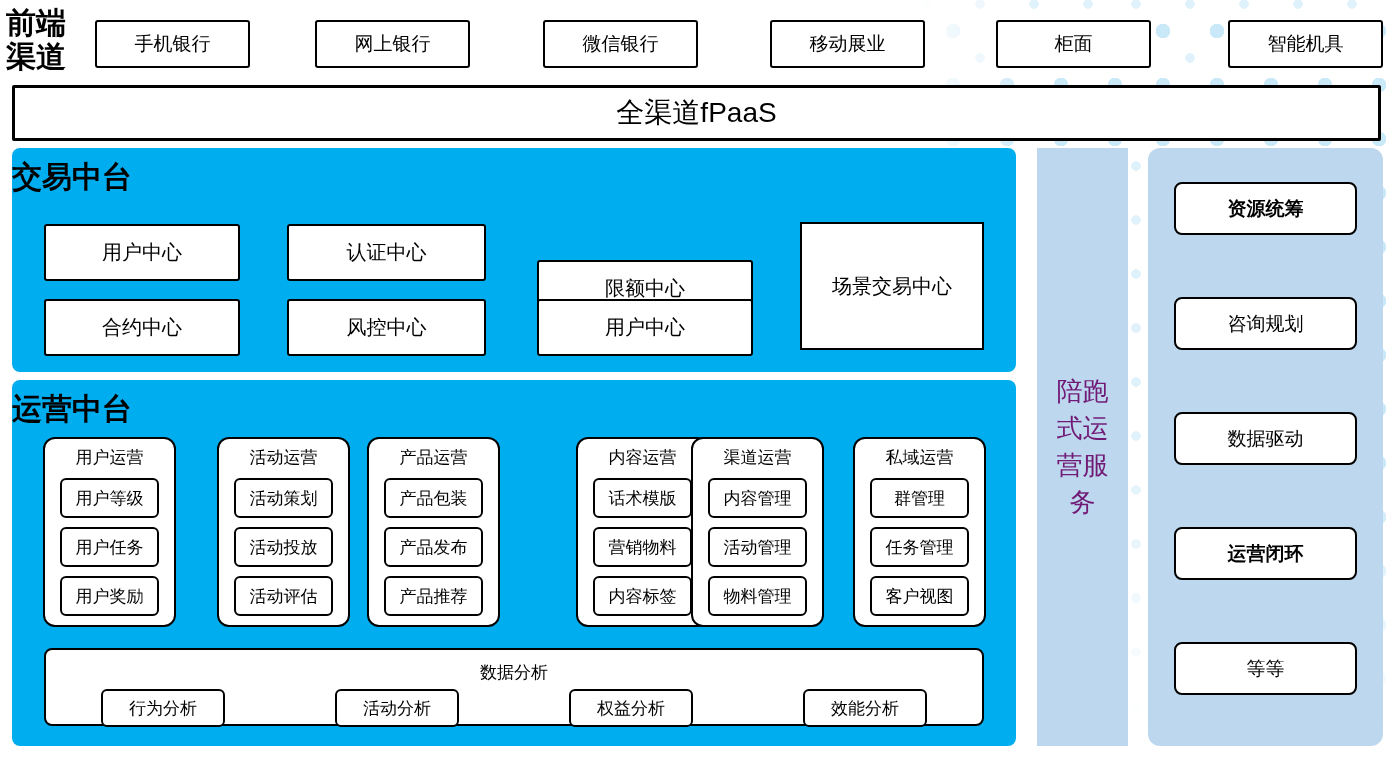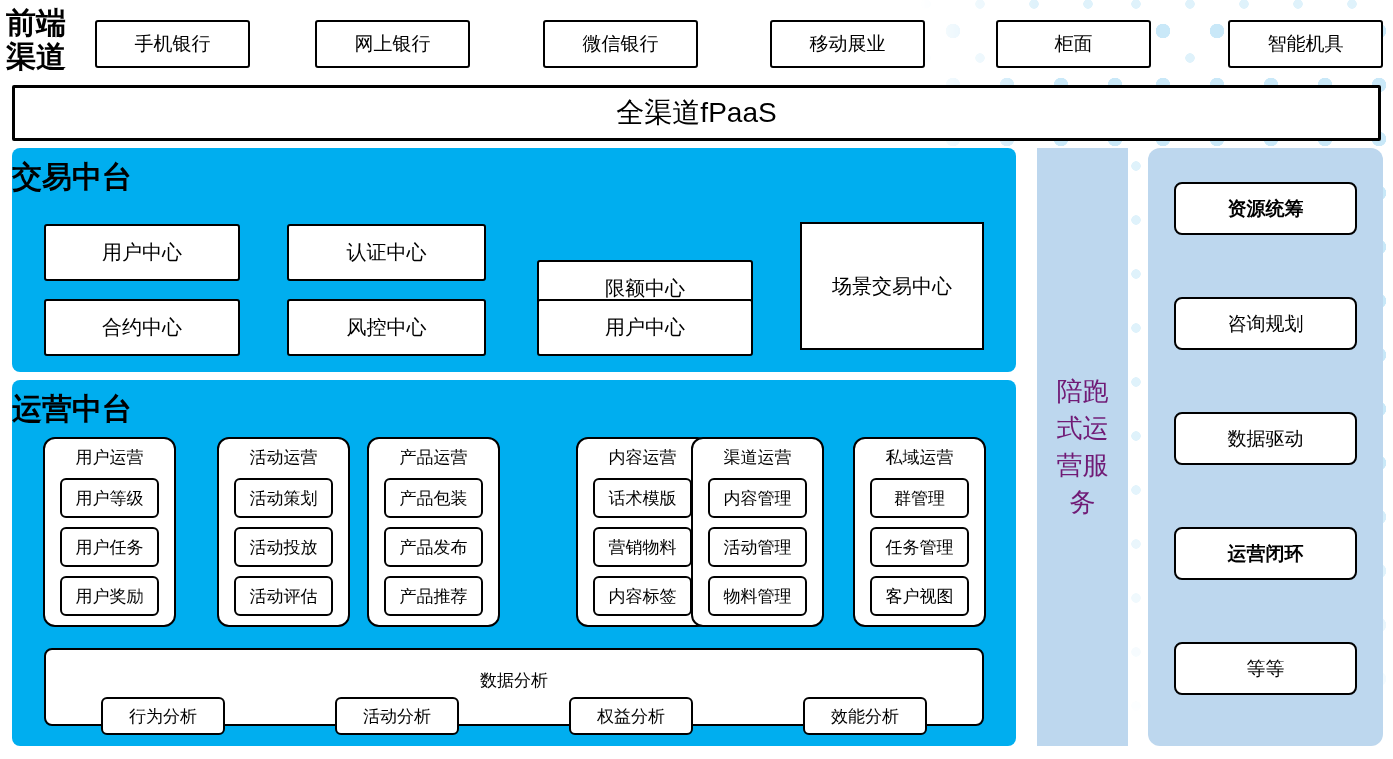--- a/index.html
+++ b/index.html
@@ -97,21 +97,21 @@
     background: #fff; border: 2px solid #000; border-radius: 6px;
     display: flex; align-items: center; justify-content: center;
     font-size: 17px; font-weight: 500; color: #000;
   }
 
   
   .analysis {
     position: absolute; left: 32px; top: 268px; width: 940px; height: 78px;
     background: #fff; border: 2px solid #000; border-radius: 8px;
   }
-  .analysis-title { text-align: center; font-size: 17px; font-weight: 500; padding-top: 19px; color: #000; }
+  .analysis-title { text-align: center; font-size: 17px; font-weight: 500; padding-top: 11px; color: #000; }
   .analysis-row { display: flex; justify-content: space-around; margin-top: 5px; align-items: flex-end; }
   .amini {
     width: 124px; height: 38px; background: #fff;
     border: 2px solid #000; border-radius: 6px;
     display: flex; align-items: center; justify-content: center;
     font-size: 17px; font-weight: 500; color: #000;
   }
 
   
   .sidebar {

